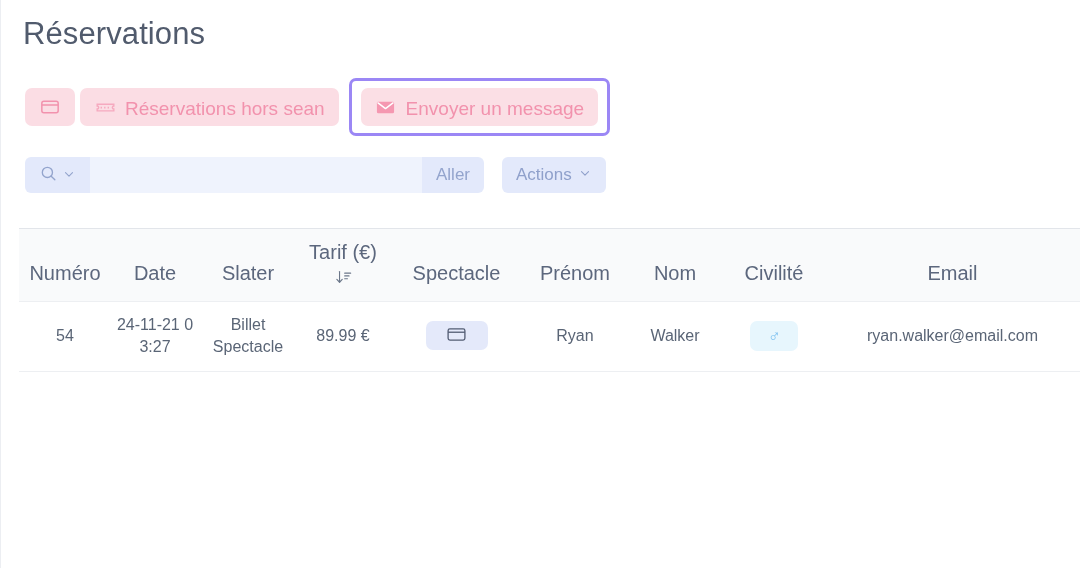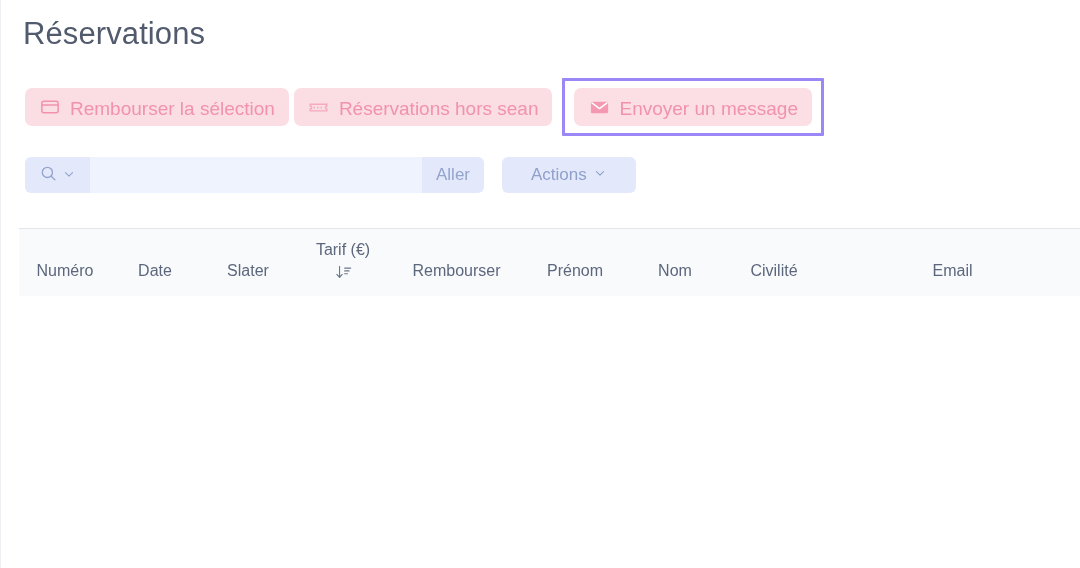--- a/index.html
+++ b/index.html
@@ -69,21 +69,21 @@
     justify-content: center;
     width: 22px;
     height: 22px;
     flex: none;
   }
   .pill-btn .label { line-height: 1; position: relative; top: 1px; }
 
   
   .focus-wrap {
     border: 3px solid #9b87f5;
-    border-radius: 1px;
+    border-radius: 7px;
     padding: 7px 9px;
     margin-left: 5px;
     background: #ffffff;
     display: inline-flex;
   }
   .focus-wrap .pill-btn { background: #fbdfe5; }
 
   
   .toolbar {
     position: absolute;
@@ -129,21 +129,21 @@
     font-size: 17px;
     color: #93a4cd;
     cursor: pointer;
   }
   .actions-dd {
     margin-left: 18px;
     height: 36px;
     display: inline-flex;
     align-items: center;
     gap: 6px;
-    padding: 0 29px;
+    padding: 0 14px;
     background: #e3e9fb;
     border: none;
     border-radius: 6px;
     font-family: "Liberation Sans", sans-serif;
     font-size: 17px;
     color: #8fa0cb;
     cursor: pointer;
   }
 
   
@@ -157,21 +157,21 @@
     width: 100%;
     border-collapse: collapse;
     table-layout: fixed;
   }
   table.grid thead tr {
     background: #f9fafb;
     border-top: 1px solid #e2e5ea;
   }
   table.grid th {
     font-weight: 400;
-    font-size: 16px;
+    font-size: 20px;
     color: #5c677d;
     padding: 10px 2px 14px;
     text-align: center;
     vertical-align: bottom;
     line-height: 1.35;
   }
   table.grid td {
     font-size: 16px;
     color: #5a6576;
     text-align: center;
@@ -235,21 +235,20 @@
 
   <div class="actions-row">
 
     <button class="pill-btn">
       <span class="ico">
         <svg viewBox="0 0 24 24" width="20" height="20" fill="none" stroke="#f292ad" stroke-width="1.8">
           <rect x="2.2" y="5.2" width="19.6" height="13.6" rx="2.4"></rect>
           <line x1="2.2" y1="9.6" x2="21.8" y2="9.6"></line>
         </svg>
       </span>
-      <span class="label">Rembourser la sélection</span>
     </button>
 
     <button class="pill-btn">
       <span class="ico">
         <svg viewBox="0 0 24 24" width="21" height="21" fill="none" stroke="#f6a9bf" stroke-width="1.6">
           <path d="M2.5 8.2h19v2.1a1.7 1.7 0 0 0 0 3.4v2.1h-19v-2.1a1.7 1.7 0 0 0 0-3.4z"></path>
           <line x1="7.2" y1="11" x2="7.2" y2="13"></line>
           <line x1="11.2" y1="11" x2="11.2" y2="13"></line>
           <line x1="15.2" y1="11" x2="15.2" y2="13"></line>
         </svg>
@@ -334,34 +333,50 @@
                   <line x1="7" y1="4.5" x2="7" y2="18"></line>
                   <polyline points="3.6,14.4 7,18 10.4,14.4"></polyline>
                   <line x1="13.5" y1="6.5" x2="21" y2="6.5"></line>
                   <line x1="13.5" y1="10" x2="19" y2="10"></line>
                   <line x1="13.5" y1="13.5" x2="17" y2="13.5"></line>
                 </svg>
               </span>
             </span>
           </th>
           <th>
-            <span>Rembourser</span>
+            <span>Spectacle</span>
           </th>
           <th>
             <span>Prénom</span>
           </th>
           <th>
             <span>Nom</span>
           </th>
           <th>
             <span>Civilité</span>
           </th>
           <th>
             <span>Email</span>
           </th>
         </tr>
       </thead>
       <tbody>
+          <tr>
+            <td>54</td>
+            <td class="cell-date">24-11-21 03:27</td>
+            <td class="cell-billet">Billet Spectacle</td>
+            <td>89.99 €</td>
+            <td><button class="refund-btn">
+                <span><svg viewBox="0 0 24 24" width="21" height="21" fill="none" stroke="#535d73" stroke-width="1.5">
+                    <rect x="2.4" y="5.6" width="19.2" height="12.8" rx="2"></rect>
+                    <line x1="2.4" y1="9.4" x2="21.6" y2="9.4"></line>
+                  </svg></span>
+              </button></td>
+            <td>Ryan</td>
+            <td>Walker</td>
+            <td><span class="civ-badge male">♂</span></td>
+            <td class="email-cell">ryan.walker@email.com</td>
+          </tr>
         </tbody>
     </table>
   </div>
 
 </div>
 
 </body></html>

